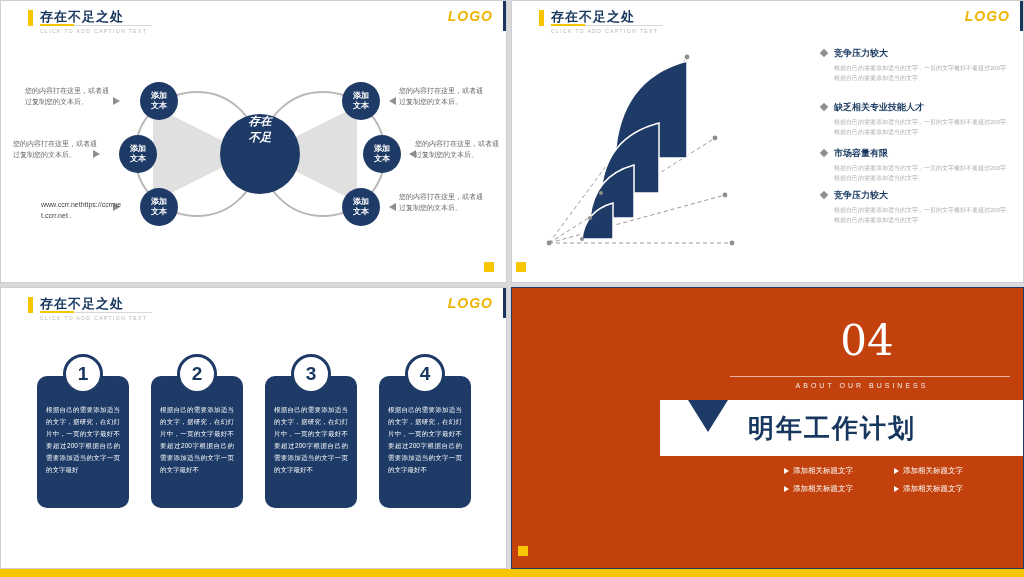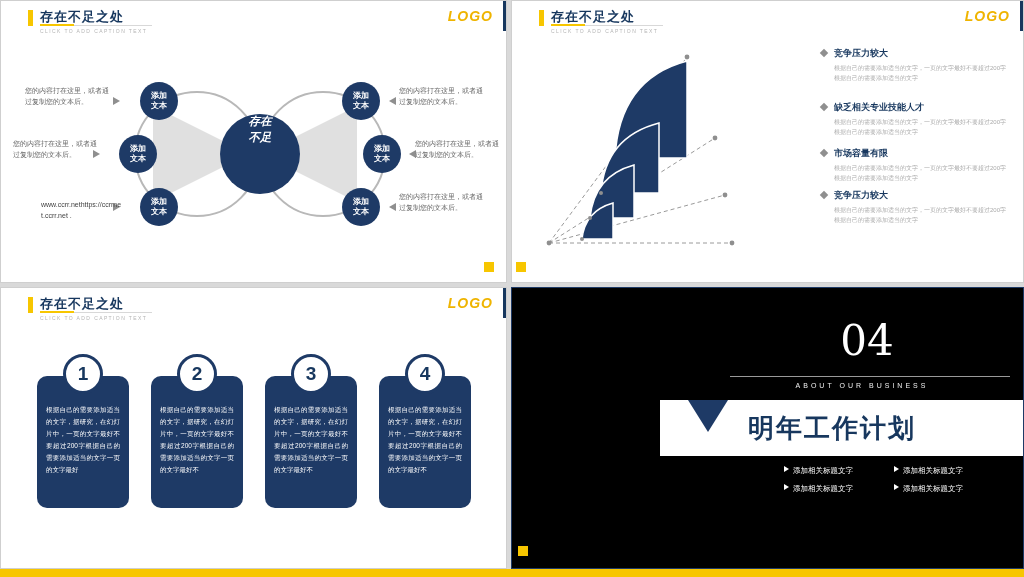--- a/index.html
+++ b/index.html
@@ -2,21 +2,21 @@
 <html><head>
 <meta charset="utf-8">
 <style>
   html,body{margin:0;padding:0;}
   body{background:#e3e3e3;font-family:"Liberation Sans","DejaVu Sans",sans-serif;}
   .canvas{position:relative;width:1024px;height:577px;background:#d9d9d9;overflow:hidden;}
   .slide{position:absolute;background:#fff;box-sizing:border-box;border:1px solid #cfcfcf;overflow:hidden;}
   #s1{left:0;top:0;width:507px;height:283px;}
   #s2{left:511px;top:0;width:513px;height:283px;}
   #s3{left:0;top:287px;width:507px;height:282px;}
-  #s4{left:511px;top:287px;width:513px;height:282px;background:#000000;border-color:#1e3a66;}
+  #s4{left:511px;top:287px;width:513px;height:282px;background:#c2410c;border-color:#1e3a66;}
   .bottom-bar{position:absolute;left:0;top:569px;width:1024px;height:8px;background:#f7c600;}
 
   
   .sl-header{position:absolute;left:0;top:0;width:100%;height:38px;padding-left:8px;}
   .hd-accent{position:absolute;left:27px;top:9px;width:5px;height:16px;background:#f7c600;}
   .hd-title{position:absolute;left:39px;top:7px;font-size:13px;font-weight:bold;color:#17375e;letter-spacing:1px;white-space:nowrap;}
   .hd-underline{position:absolute;left:39px;top:24px;width:112px;height:1px;background:#d8d8d8;}
   .hd-underline-accent{position:absolute;left:39px;top:23px;width:34px;height:2px;background:#f7c600;}
   .hd-caption{position:absolute;left:39px;top:27px;font-size:5px;color:#b5b5b5;letter-spacing:1.4px;white-space:nowrap;}
   .hd-logo{position:absolute;right:21px;top:7px;font-size:14px;font-weight:bold;font-style:italic;color:#efb400;letter-spacing:1px;}
@@ -49,21 +49,21 @@
   .card-num{position:absolute;left:50%;top:-22px;transform:translateX(-50%);width:40px;height:40px;box-sizing:border-box;background:#fff;border:3px solid #1e3a66;border-radius:50%;display:flex;align-items:center;justify-content:center;font-size:19px;font-weight:bold;color:#17375e;}
   .card-text{margin:28px 9px 0;font-size:6.5px;color:#fff;line-height:1.85;text-align:justify;}
 
   
   .ch-num{position:absolute;left:300px;top:28px;width:110px;text-align:center;font-family:"DejaVu Serif","Liberation Serif",serif;font-size:42px;color:#fff;}
   .ch-line{position:absolute;left:218px;top:88px;width:280px;height:1px;background:rgba(255,255,255,.6);}
   .ch-sub{position:absolute;left:225px;top:94px;width:250px;text-align:center;font-size:7px;letter-spacing:3px;color:#f0f0f0;white-space:nowrap;}
   .band{position:absolute;left:148px;top:112px;width:365px;height:56px;background:#fff;}
   .band-tri{position:absolute;left:28px;top:0;width:0;height:0;border-left:20px solid transparent;border-right:20px solid transparent;border-top:32px solid #1e3a66;}
   .band-title{position:absolute;left:88px;top:0;height:56px;line-height:56px;font-size:26px;font-weight:bold;color:#17375e;letter-spacing:2px;white-space:nowrap;}
-  .s4-bullet{position:absolute;display:flex;align-items:flex-start;font-size:7.5px;color:#fff;padding-left:27px;}
+  .s4-bullet{position:absolute;display:flex;align-items:center;font-size:7.5px;color:#fff;padding-left:27px;}
   .tri-bullet{display:inline-block;width:0;height:0;border-top:3px solid transparent;border-bottom:3px solid transparent;border-left:5px solid #fff;margin-right:4px;}
 </style>
 </head>
 <body>
 
 <div class="canvas">
 
   <div class="slide" id="s1">
     <div class="sl-header">
       <div class="hd-accent"></div>

